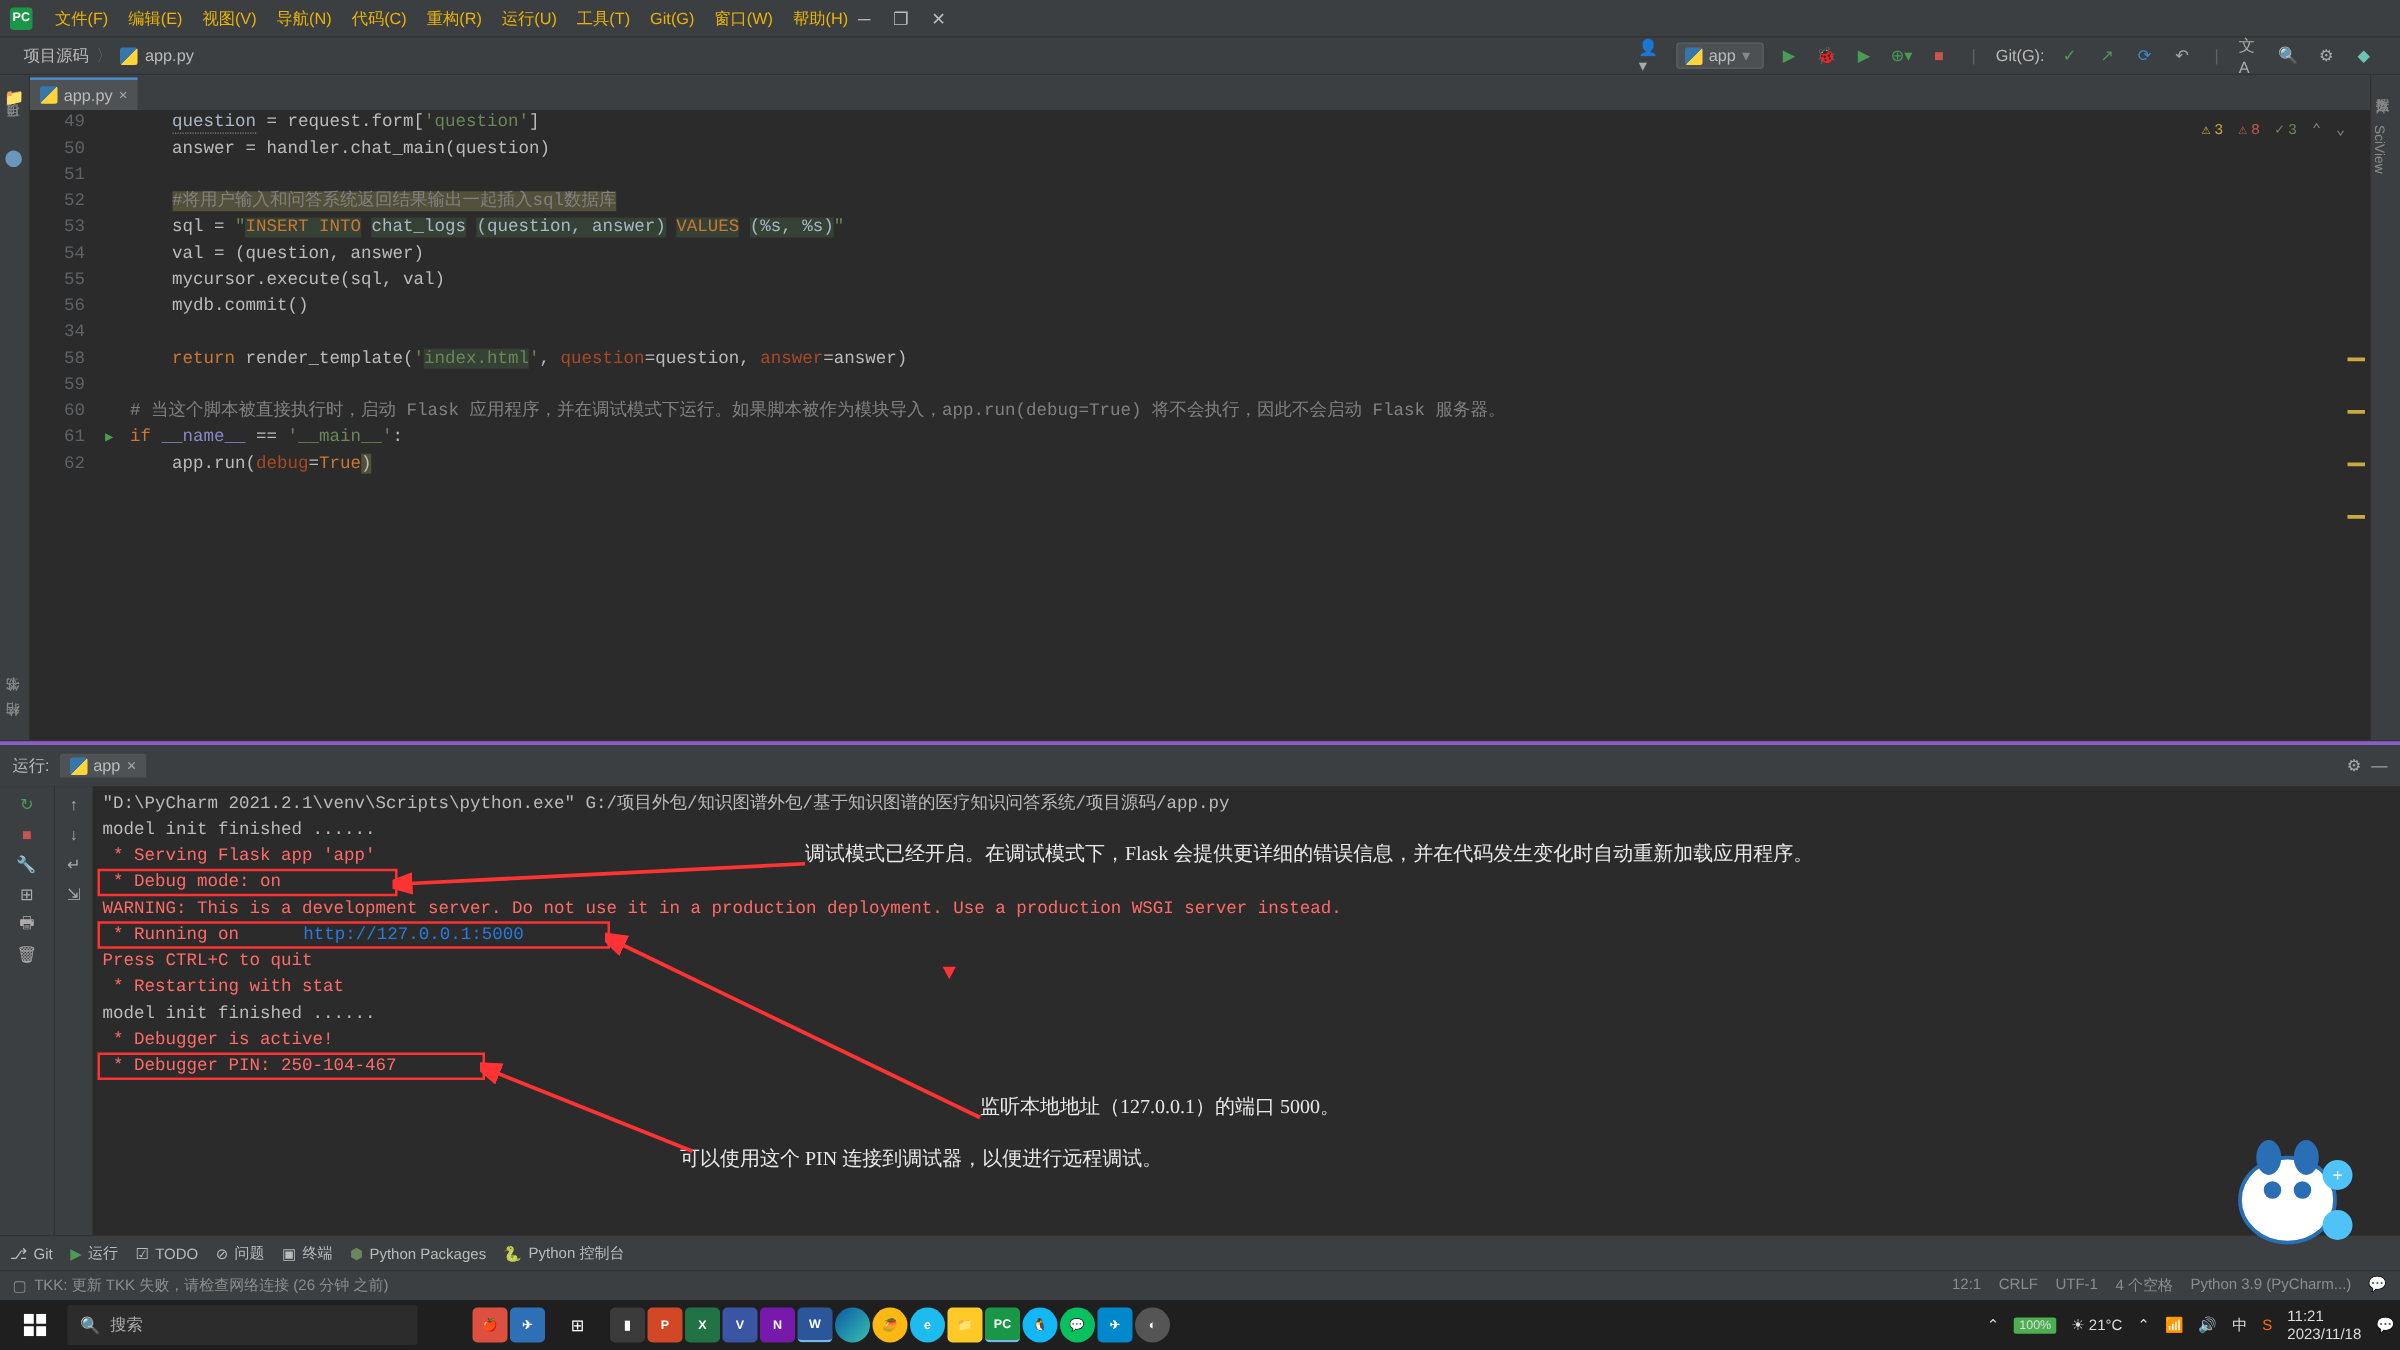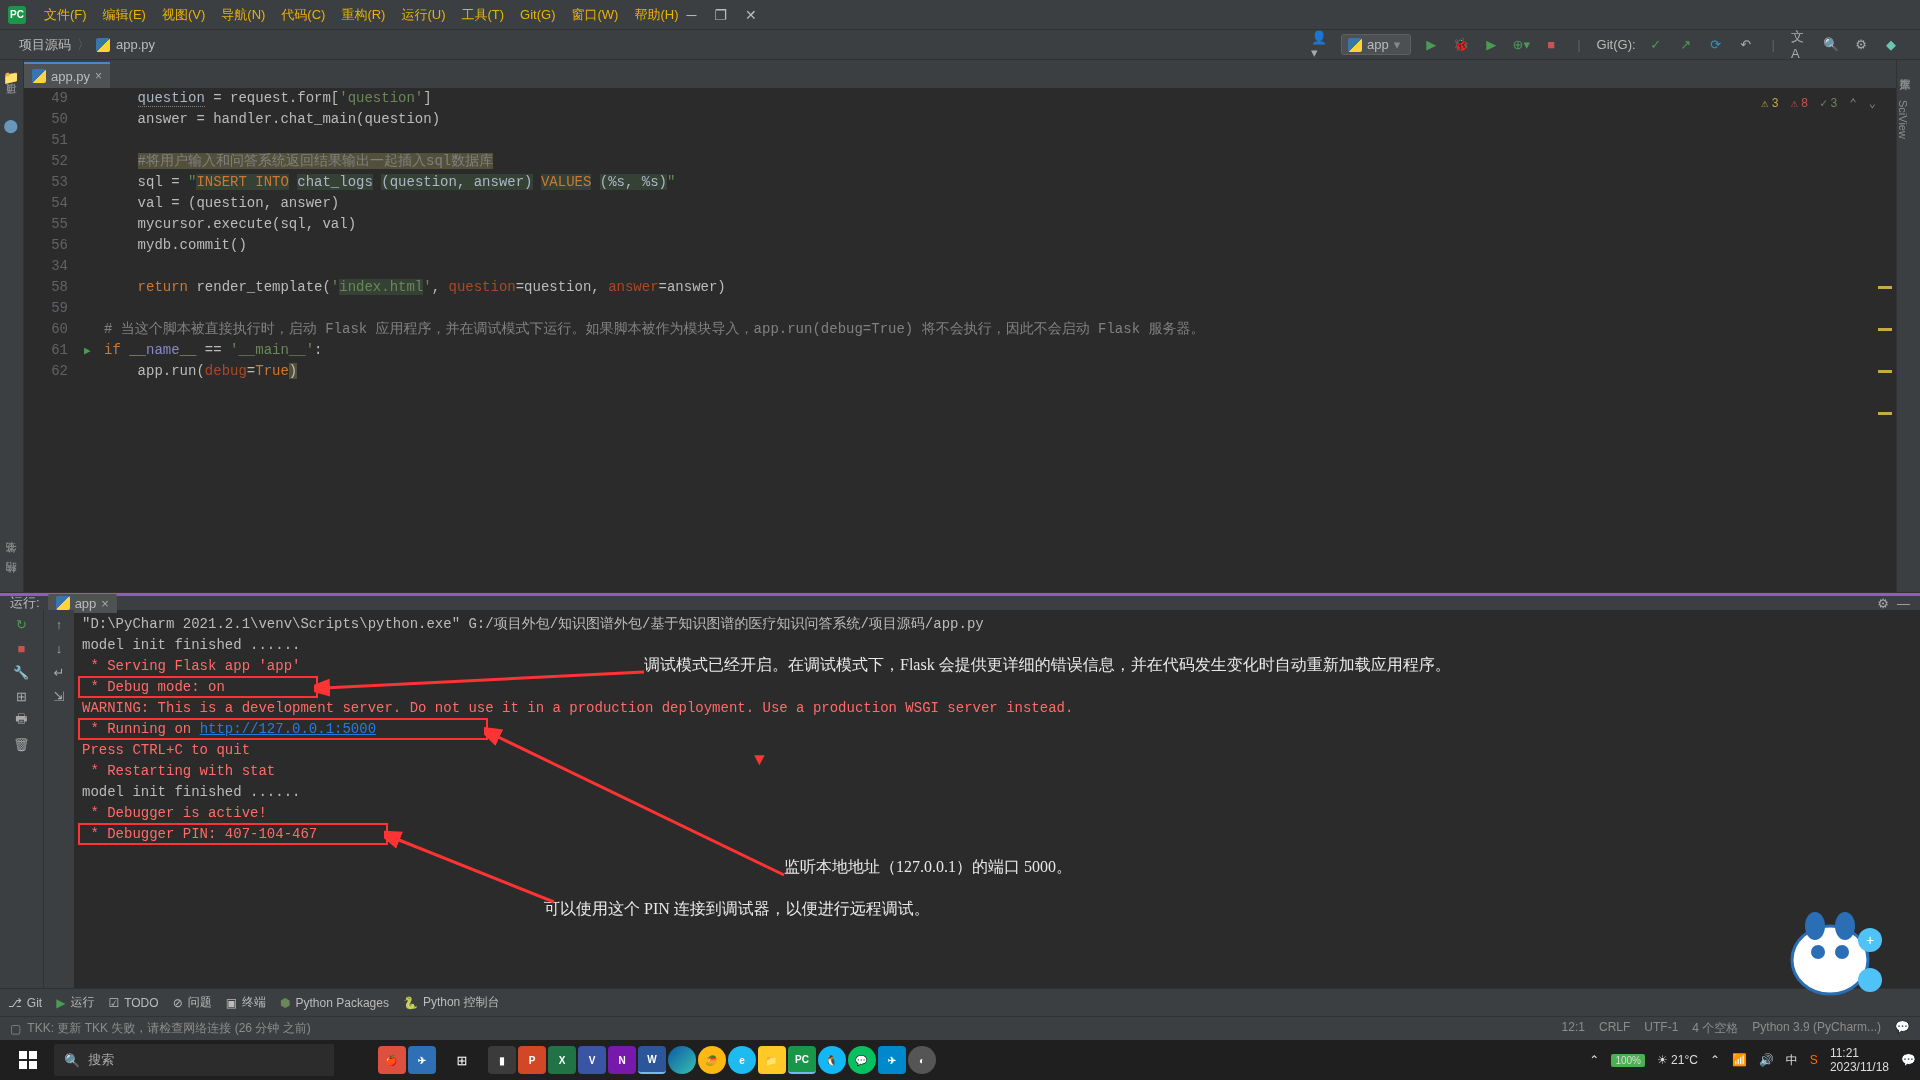--- a/index.html
+++ b/index.html
@@ -36,31 +36,31 @@
 .code .c-builtin { color: #8888c6; }
 .code .c-warn { color: #a9b7c6; border-bottom: 1px dotted #808080; }
 .code .c-err { background: #52503a; }
 .editor-indicators { position: absolute; top: 6px; right: 20px; display: flex; gap: 12px; align-items: center; font-size: 12px; }
 .ind { display: flex; align-items: center; gap: 3px; }
 .ind-warn { color: #c9a942; }
 .ind-err { color: #c75450; }
 .ind-typo { color: #6a8759; }
 .right-strip { width: 24px; background: #3c3f41; border-left: 1px solid #323232; }
 .run-panel { height: 396px; background: #2b2b2b; border-top: 1px solid #323232; display: flex; flex-direction: column; }
-.run-header { height: 17px; background: #3c3f41; display: flex; align-items: center; padding: 0 10px; border-top: 3px solid #8a5dc7; gap: 8px; }
+.run-header { height: 36px; background: #3c3f41; display: flex; align-items: center; padding: 0 10px; border-top: 3px solid #8a5dc7; gap: 8px; }
 .run-header .run-tab { background: #4e5254; padding: 2px 8px; display: flex; align-items: center; gap: 5px; border-radius: 2px 2px 0 0; }
 .run-body { flex: 1; display: flex; }
 .run-gutter { width: 44px; background: #3c3f41; border-right: 1px solid #323232; display: flex; flex-direction: column; align-items: center; padding-top: 6px; gap: 8px; }
 .run-gutter2 { width: 30px; background: #3c3f41; display: flex; flex-direction: column; align-items: center; padding-top: 6px; gap: 8px; }
 .run-gutter .rg-icon, .run-gutter2 .rg-icon { width: 16px; height: 16px; color: #aaa; display: flex; align-items: center; justify-content: center; font-size: 13px; }
 .console { flex: 1; font-family: "Consolas", "Courier New", monospace; font-size: 14px; line-height: 21px; padding: 4px 8px; position: relative; }
 .console .l { white-space: pre; }
 .console .c-norm { color: #bbb; }
 .console .c-red { color: #ff6b68; }
-.console .c-link { color: #287bde; text-decoration: underline; cursor: pointer; }
+.console .c-link { color: #287bde; cursor: pointer; margin-left: 43px; }
 .highlight-box { border: 2px solid #ff3333; position: absolute; pointer-events: none; }
 .anno-text { position: absolute; color: #e8e8e8; font-family: "Microsoft YaHei"; font-size: 16px; }
 .bottom-bar { height: 28px; background: #3c3f41; border-top: 1px solid #323232; display: flex; align-items: center; padding: 0 8px; gap: 14px; font-size: 12px; }
 .bottom-bar .bb-item { display: flex; align-items: center; gap: 5px; cursor: pointer; }
 .status-bar { height: 24px; background: #3c3f41; border-top: 1px solid #323232; display: flex; align-items: center; padding: 0 10px; font-size: 12px; color: #8c8c8c; }
 .status-bar .sb-left { flex: 1; }
 .status-bar .sb-right { display: flex; gap: 14px; }
 .taskbar { height: 40px; background: #1f1f1f; display: flex; align-items: center; padding: 0 4px; gap: 2px; }
 .taskbar .tb-btn { width: 48px; height: 40px; display: flex; align-items: center; justify-content: center; color: #fff; }
 .taskbar .search-box { width: 280px; height: 32px; background: #2c2c2c; display: flex; align-items: center; padding: 0 10px; color: #aaa; gap: 8px; border-radius: 2px; }
@@ -257,21 +257,21 @@
     <div class="l c-norm">"D:\PyCharm 2021.2.1\venv\Scripts\python.exe" G:/项目外包/知识图谱外包/基于知识图谱的医疗知识问答系统/项目源码/app.py</div>
         <div class="l c-norm">model init finished ......</div>
         <div class="l c-red"> * Serving Flask app 'app'</div>
         <div class="l c-red"> * Debug mode: on</div>
         <div class="l c-red">WARNING: This is a development server. Do not use it in a production deployment. Use a production WSGI server instead.</div>
         <div class="l c-red"> * Running on <span class="c-link">http://127.0.0.1:5000</span></div>
         <div class="l c-red">Press CTRL+C to quit</div>
         <div class="l c-red"> * Restarting with stat</div>
         <div class="l c-norm">model init finished ......</div>
         <div class="l c-red"> * Debugger is active!</div>
-        <div class="l c-red"> * Debugger PIN: 407-104-467</div>
+        <div class="l c-red"> * Debugger PIN: 250-104-467</div>
       </div>
   </div>
 </div>
 
 <div class="bottom-bar">
   <div class="bb-item">
       <span>⎇</span>
       <span>Git</span>
     </div>
   <div class="bb-item">

